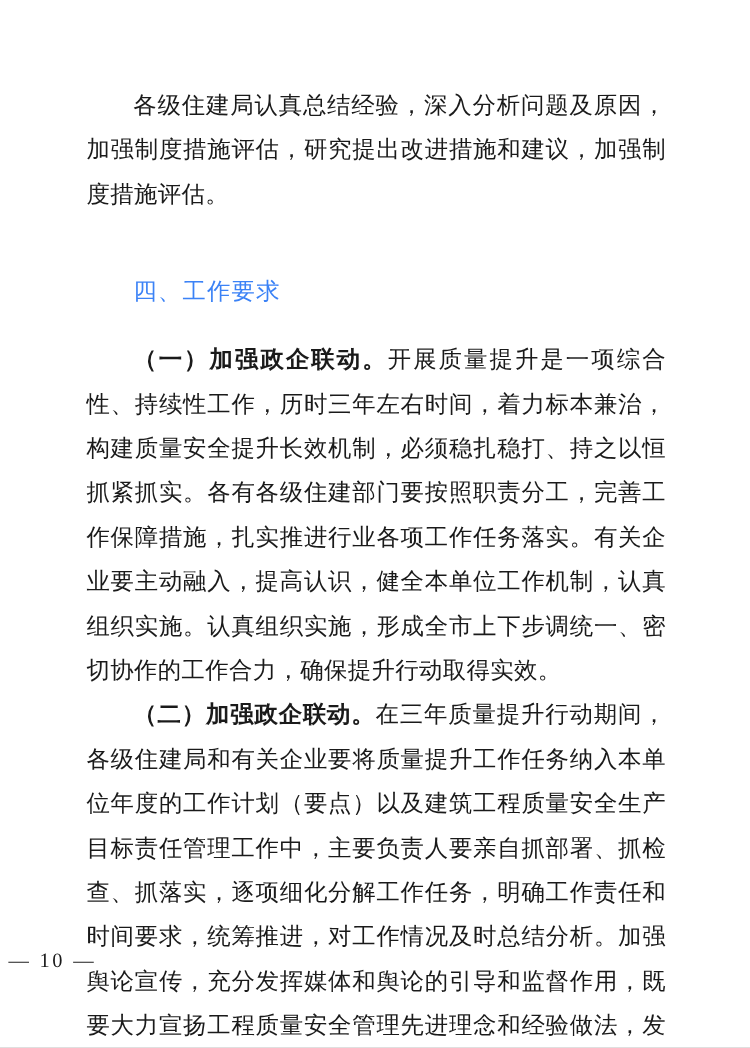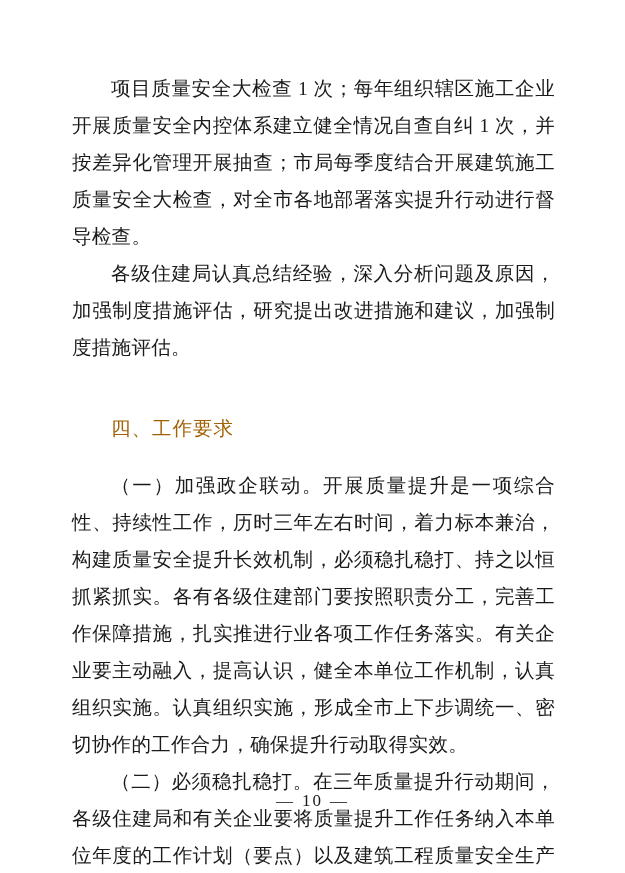--- a/index.html
+++ b/index.html
@@ -35,62 +35,61 @@
     margin: 0;
     font-family: "Liberation Serif", "DejaVu Serif", serif;
   }
   .indent {
     text-indent: 39px;
   }
   .heading-bold {
     font-weight: bold;
   }
   .runin-bold {
-    font-weight: normal;
+    font-weight: bold;
   }
   .section-label {
     font-size: 19.5px;
     line-height: 37px;
-    color: #a16207;
+    color: #3b82f6;
     text-indent: 39px;
     letter-spacing: 1px;
     margin-top: 44px;
   }
   .footer {
     position: absolute;
     left: 0;
     right: 0;
     bottom: 62px;
-    text-align: center;
+    text-align: left;
     font-size: 17px;
     color: #1a1a1a;
     letter-spacing: 2px;
     font-family: "Liberation Serif", "DejaVu Serif", serif;
   }
   .footer .dash {
     display: inline-block;
     margin: 0 7px;
     color: #1a1a1a;
   }
 </style>
 </head>
 <body>
 
 <div class="page">
   <div class="page-inner">
 
-    <p class="para indent">项目质量安全大检查 1 次；每年组织辖区施工企业开展质量安全内控体系建立健全情况自查自纠 1 次，并按差异化管理开展抽查；市局每季度结合开展建筑施工质量安全大检查，对全市各地部署落实提升行动进行督导检查。</p>
 
 
     <p class="para indent">各级住建局认真总结经验，深入分析问题及原因，加强制度措施评估，研究提出改进措施和建议，加强制度措施评估。</p>
 
     <p class="section-label">四、工作要求</p>
 
     <p class="para indent"><span class="runin-bold">（一）加强政企联动。</span><span>开展质量提升是一项综合性、持续性工作，历时三年左右时间，着力标本兼治，构建质量安全提升长效机制，必须稳扎稳打、持之以恒抓紧抓实。各有各级住建部门要按照职责分工，完善工作保障措施，扎实推进行业各项工作任务落实。有关企业要主动融入，提高认识，健全本单位工作机制，认真组织实施。认真组织实施，形成全市上下步调统一、密切协作的工作合力，确保提升行动取得实效。</span></p>
 
-    <p class="para indent"><span class="runin-bold">（二）必须稳扎稳打。</span><span>在三年质量提升行动期间，各级住建局和有关企业要将质量提升工作任务纳入本单位年度的工作计划（要点）以及建筑工程质量安全生产目标责任管理工作中，主要负责人要亲自抓部署、抓检查、抓落实，逐项细化分解工作任务，明确工作责任和时间要求，统筹推进，对工作情况及时总结分析。加强舆论宣传，充分发挥媒体和舆论的引导和监督作用，既要大力宣扬工程质量安全管理先进理念和经验做法，发挥典型示范引</span></p>
+    <p class="para indent"><span class="runin-bold">（二）加强政企联动。</span><span>在三年质量提升行动期间，各级住建局和有关企业要将质量提升工作任务纳入本单位年度的工作计划（要点）以及建筑工程质量安全生产目标责任管理工作中，主要负责人要亲自抓部署、抓检查、抓落实，逐项细化分解工作任务，明确工作责任和时间要求，统筹推进，对工作情况及时总结分析。加强舆论宣传，充分发挥媒体和舆论的引导和监督作用，既要大力宣扬工程质量安全管理先进理念和经验做法，发挥典型示范引</span></p>
 
   </div>
 
   <div class="footer">
     <span class="dash">—</span><span>10</span><span class="dash">—</span>
   </div>
 </div>
 
 </body></html>

